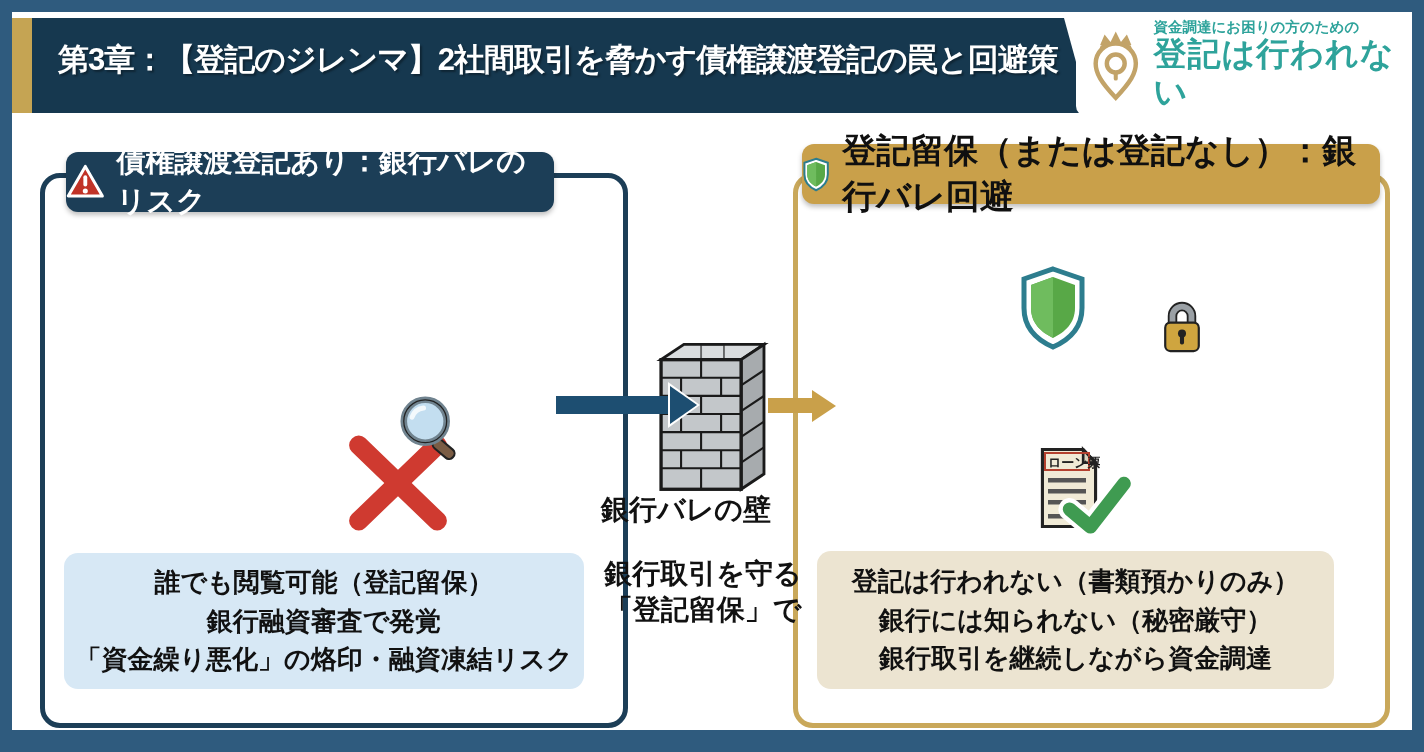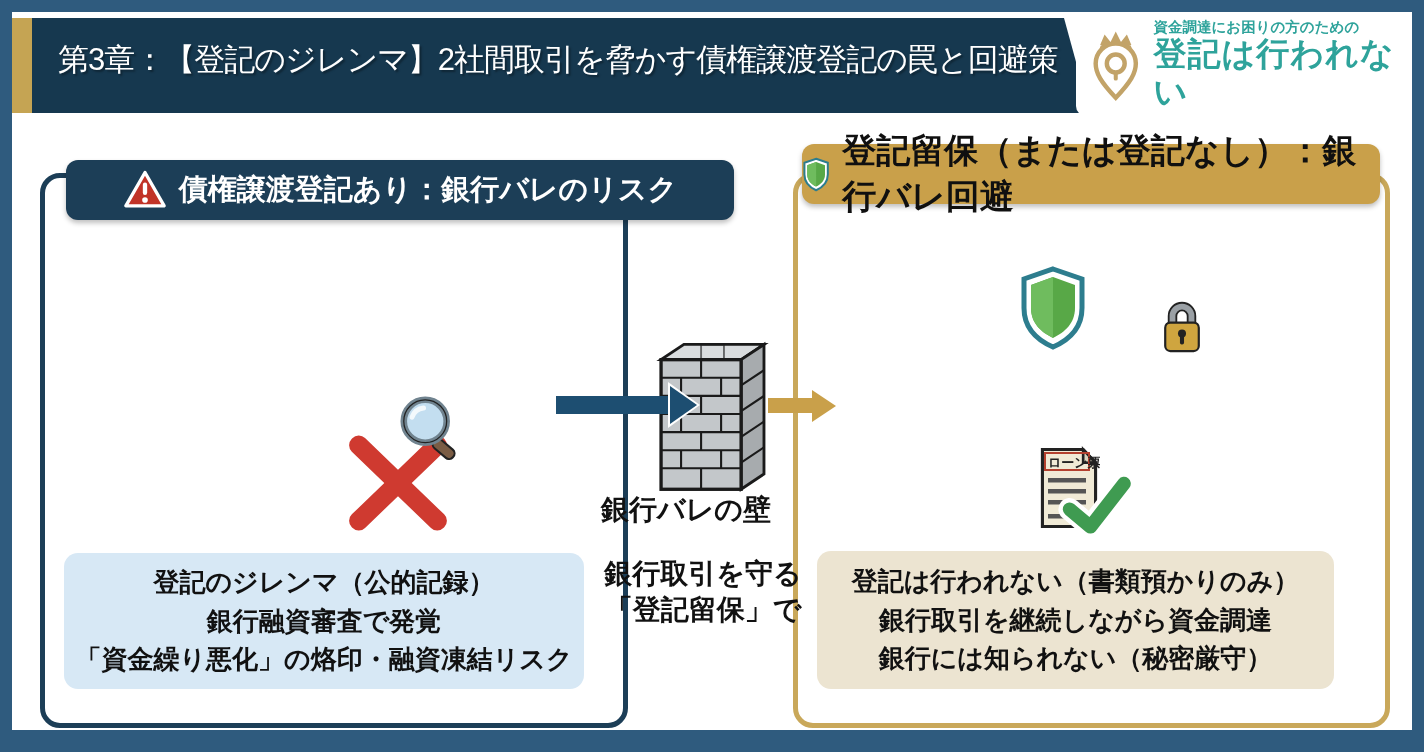--- a/index.html
+++ b/index.html
@@ -9,21 +9,21 @@
   .ctr{text-align:center}
 
   
   .frame{position:absolute;inset:0;border:12px solid #2f5b7e;border-bottom-width:22px;pointer-events:none;z-index:60}
 
   
   .band{left:12px;top:18px;width:1078px;height:95px;background:#16384f;
         clip-path:polygon(0 0,calc(100% - 26px) 0,100% 100%,0 100%);z-index:5}
   .band-accent{left:0;top:0;width:20px;height:95px;background:#c5a453}
   .band-title{left:46px;top:0;width:1010px;height:83px;display:flex;align-items:center;
-              color:#fff;font-size:31px;font-weight:400;letter-spacing:-1px;white-space:nowrap;
+              color:#fff;font-size:31px;font-weight:700;letter-spacing:-1px;white-space:nowrap;
               text-shadow:2px 2px 2px rgba(0,0,0,.35)}
 
   
   .logo-box{left:1076px;top:14px;width:334px;height:102px;background:#fff;border-radius:10px;z-index:6;
             display:flex;align-items:center;gap:8px;padding-left:10px;box-sizing:border-box}
   .logo-text{display:flex;flex-direction:column;line-height:1.15}
   .logo-tagline{color:#2ea39b;font-size:14.5px;font-weight:700}
   .logo-brand{color:#2ea39b;font-size:33px;font-weight:800;letter-spacing:1px}
 
   
@@ -207,21 +207,21 @@
   <svg width="64" height="80">
       <use href="#sym-pin"></use>
     </svg>
   <div class="logo-text">
     <span class="logo-tagline">資金調達にお困りの方のための</span>
     <span class="logo-brand">登記は行われない</span>
   </div>
 </div>
 
 <div class="abs panel navy" style="left:40px;top:173px;width:588px;height:555px"></div>
-<div class="abs pill navy" style="left:66px;top:160px;width:668px">
+<div class="abs pill navy" style="left:66px;top:152px;width:488px">
   <svg width="44" height="40">
       <use href="#sym-warn"></use>
     </svg>
   <span>債権譲渡登記あり：銀行バレのリスク</span>
 </div>
 
 <svg class="abs" style="left:78px;top:228px" width="104" height="118">
     <use href="#sym-cracked"></use>
   </svg>
 <div class="abs nlabel ctr" style="left:68px;top:350px;width:140px">
@@ -276,21 +276,21 @@
     <use href="#sym-mag"></use>
   </svg>
 
 <svg class="abs" style="left:465px;top:424px" width="86" height="91">
   <use href="#sym-bank" width="86" height="91"></use>
   <text x="43" y="24" font-size="11" font-weight="bold" text-anchor="middle" fill="#7a5a10">$</text>
 </svg>
 <div class="abs small-label ctr" style="left:462px;top:514px;width:92px">銀行</div>
 
 <div class="abs sumbox blue" style="left:64px;top:553px;width:520px;height:136px">
-  <div>登記のジレンマ（公的記録）</div>
+  <div>誰でも閲覧可能（登記留保）</div>
   <div>銀行融資審査で発覚</div>
   <div>「資金繰り悪化」の烙印・融資凍結リスク</div>
 </div>
 
 <div class="abs hshaft" style="left:556px;top:396px;width:118px;height:18px;background:#1d4e71;z-index:7"></div>
 <div class="abs tri" style="left:668px;top:382px;border-top:23px solid transparent;border-bottom:23px solid transparent;border-left:32px solid #ffffff;z-index:7"></div>
 <div class="abs tri" style="left:670px;top:386px;border-top:19px solid transparent;border-bottom:19px solid transparent;border-left:27px solid #1d4e71;z-index:8"></div>
 
 <svg class="abs" style="left:652px;top:333px;z-index:6" width="122" height="162">
     <use href="#sym-wall"></use>
@@ -380,17 +380,17 @@
   </svg>
 
 <svg class="abs" style="left:1217px;top:418px" width="88" height="93">
   <use href="#sym-bank" width="88" height="93"></use>
   <text x="44" y="24.5" font-size="11" font-weight="bold" text-anchor="middle" fill="#7a5a10">$</text>
 </svg>
 <div class="abs small-label ctr" style="left:1215px;top:514px;width:92px">銀行</div>
 
 <div class="abs sumbox cream" style="left:817px;top:551px;width:517px;height:138px">
   <div>登記は行われない（書類預かりのみ）</div>
+  <div>銀行には知られない（秘密厳守）</div>
   <div>銀行取引を継続しながら資金調達</div>
-  <div>銀行には知られない（秘密厳守）</div>
 </div>
 
 <div class="frame"></div>
 
 </body></html>

